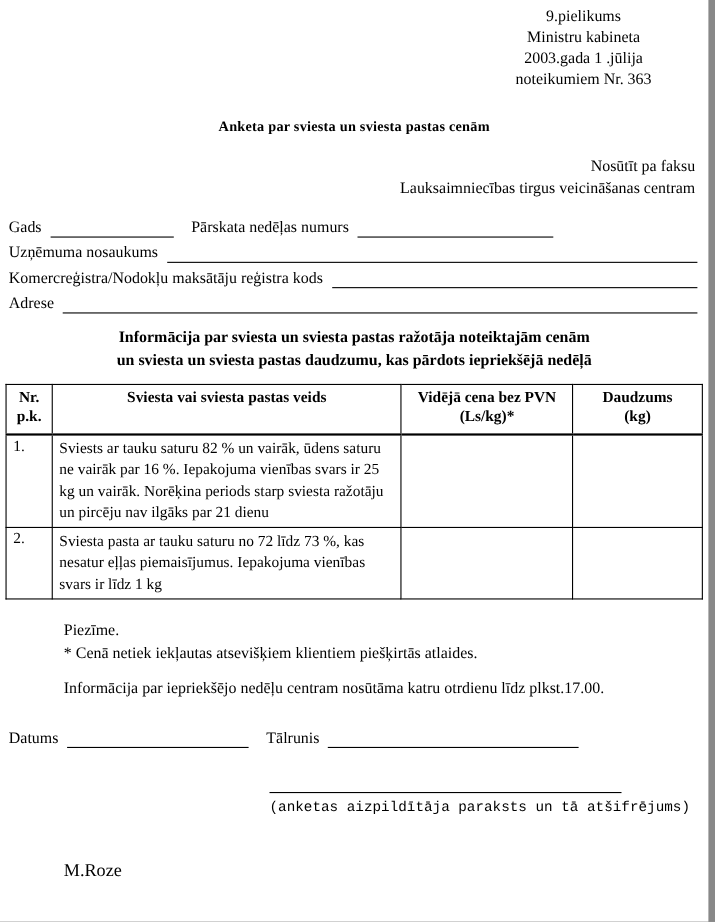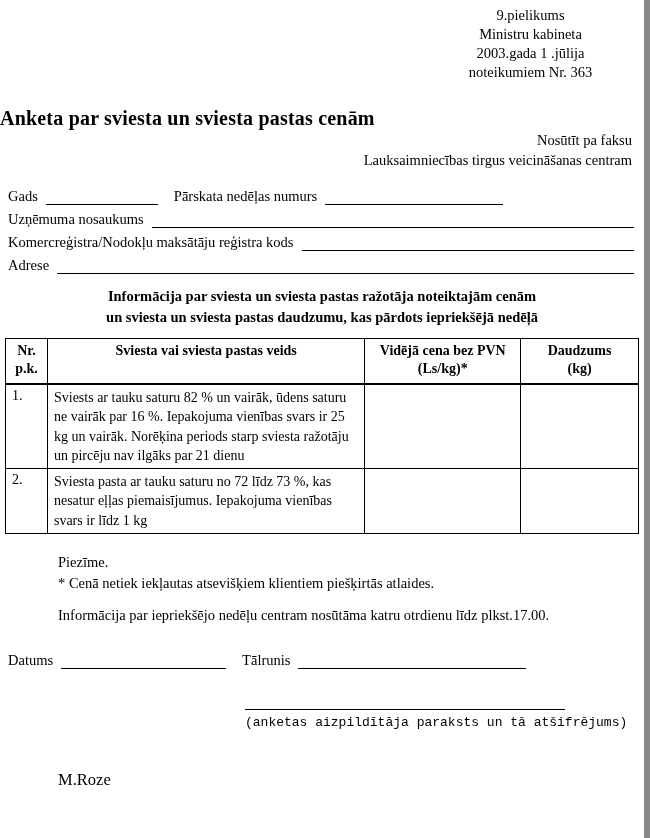--- a/index.html
+++ b/index.html
@@ -5,22 +5,22 @@
   * { margin:0; padding:0; box-sizing:border-box; }
   html,body { background:#888; }
   body { width:650px; margin:0 auto; }
   .page {
     width:644px; height:838px; background:#ffffff; color:#000000;
     font-family:"Liberation Serif", serif; font-size:14.5px;
     overflow:hidden; position:relative;
   }
   .annex { width:215px; margin-left:auto; margin-right:6px; padding-top:6px;
            text-align:center; line-height:1.32; }
-  .title { text-align:left; font-weight:bold; font-size:20px; margin-top:24px; letter-spacing:.2px; }
-  .fax { text-align:right; padding-right:12px; line-height:1.38; }
+  .title { text-align:center; font-weight:bold; font-size:13px; margin-top:24px; letter-spacing:.2px; }
+  .fax { text-align:right; padding-right:12px; margin-top:18px; line-height:1.38; }
   .fields { margin-top:12px; padding:0 8px; }
   .field-row { display:flex; align-items:flex-end; height:23px; }
   .lbl { white-space:nowrap; }
   .fill { display:inline-block; border-bottom:1px solid #000; height:16px; margin-left:8px; }
   .fill.grow { flex:1; margin-right:2px; }
   .w112 { width:112px; } .w178 { width:178px; }
   .gap { margin-left:16px; }
   .section-heading { text-align:center; font-weight:bold; margin-top:12px; line-height:1.45; }
   table.price { width:634px; margin:10px auto 0; border-collapse:collapse; font-size:14px; }
   table.price th, table.price td { border:1px solid #000; }

